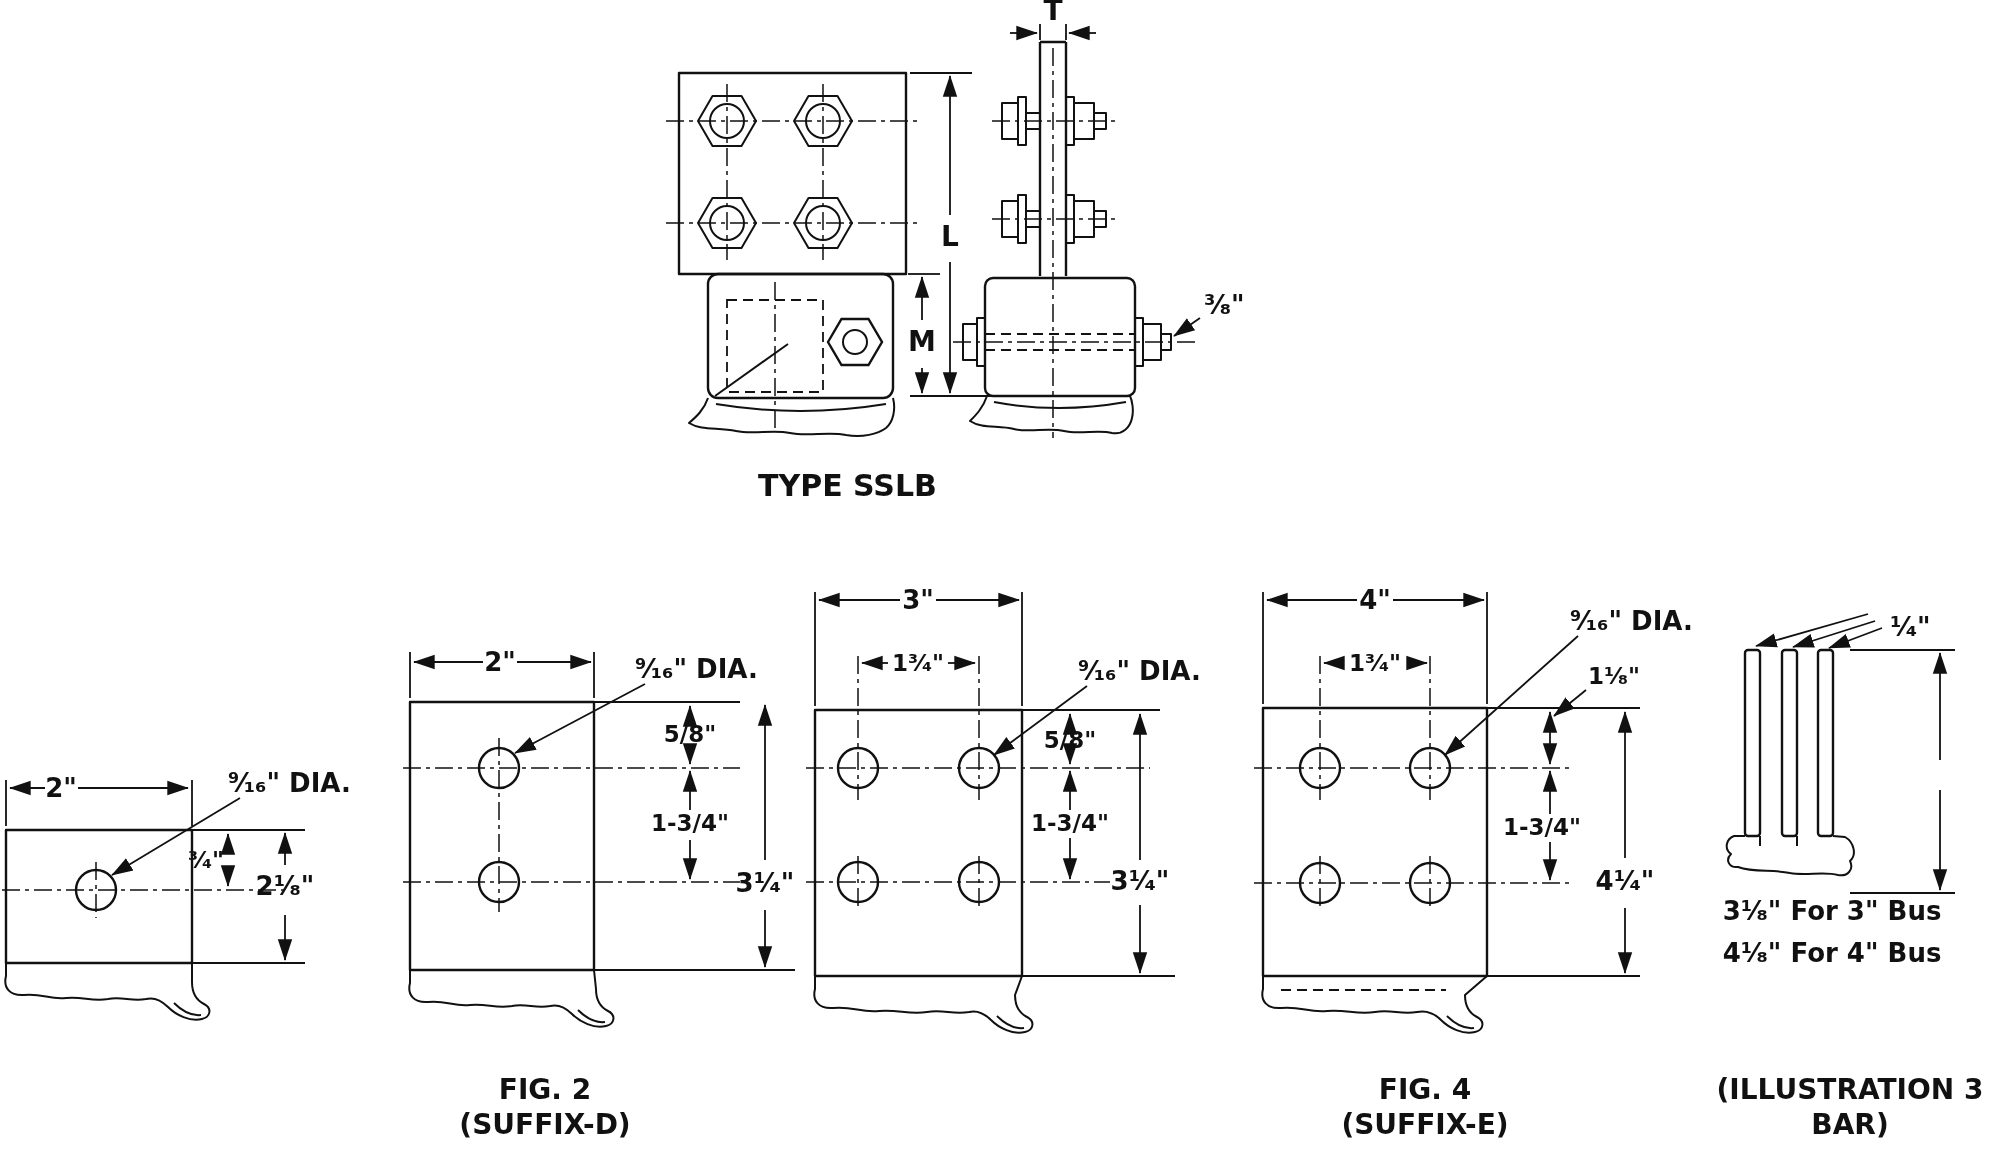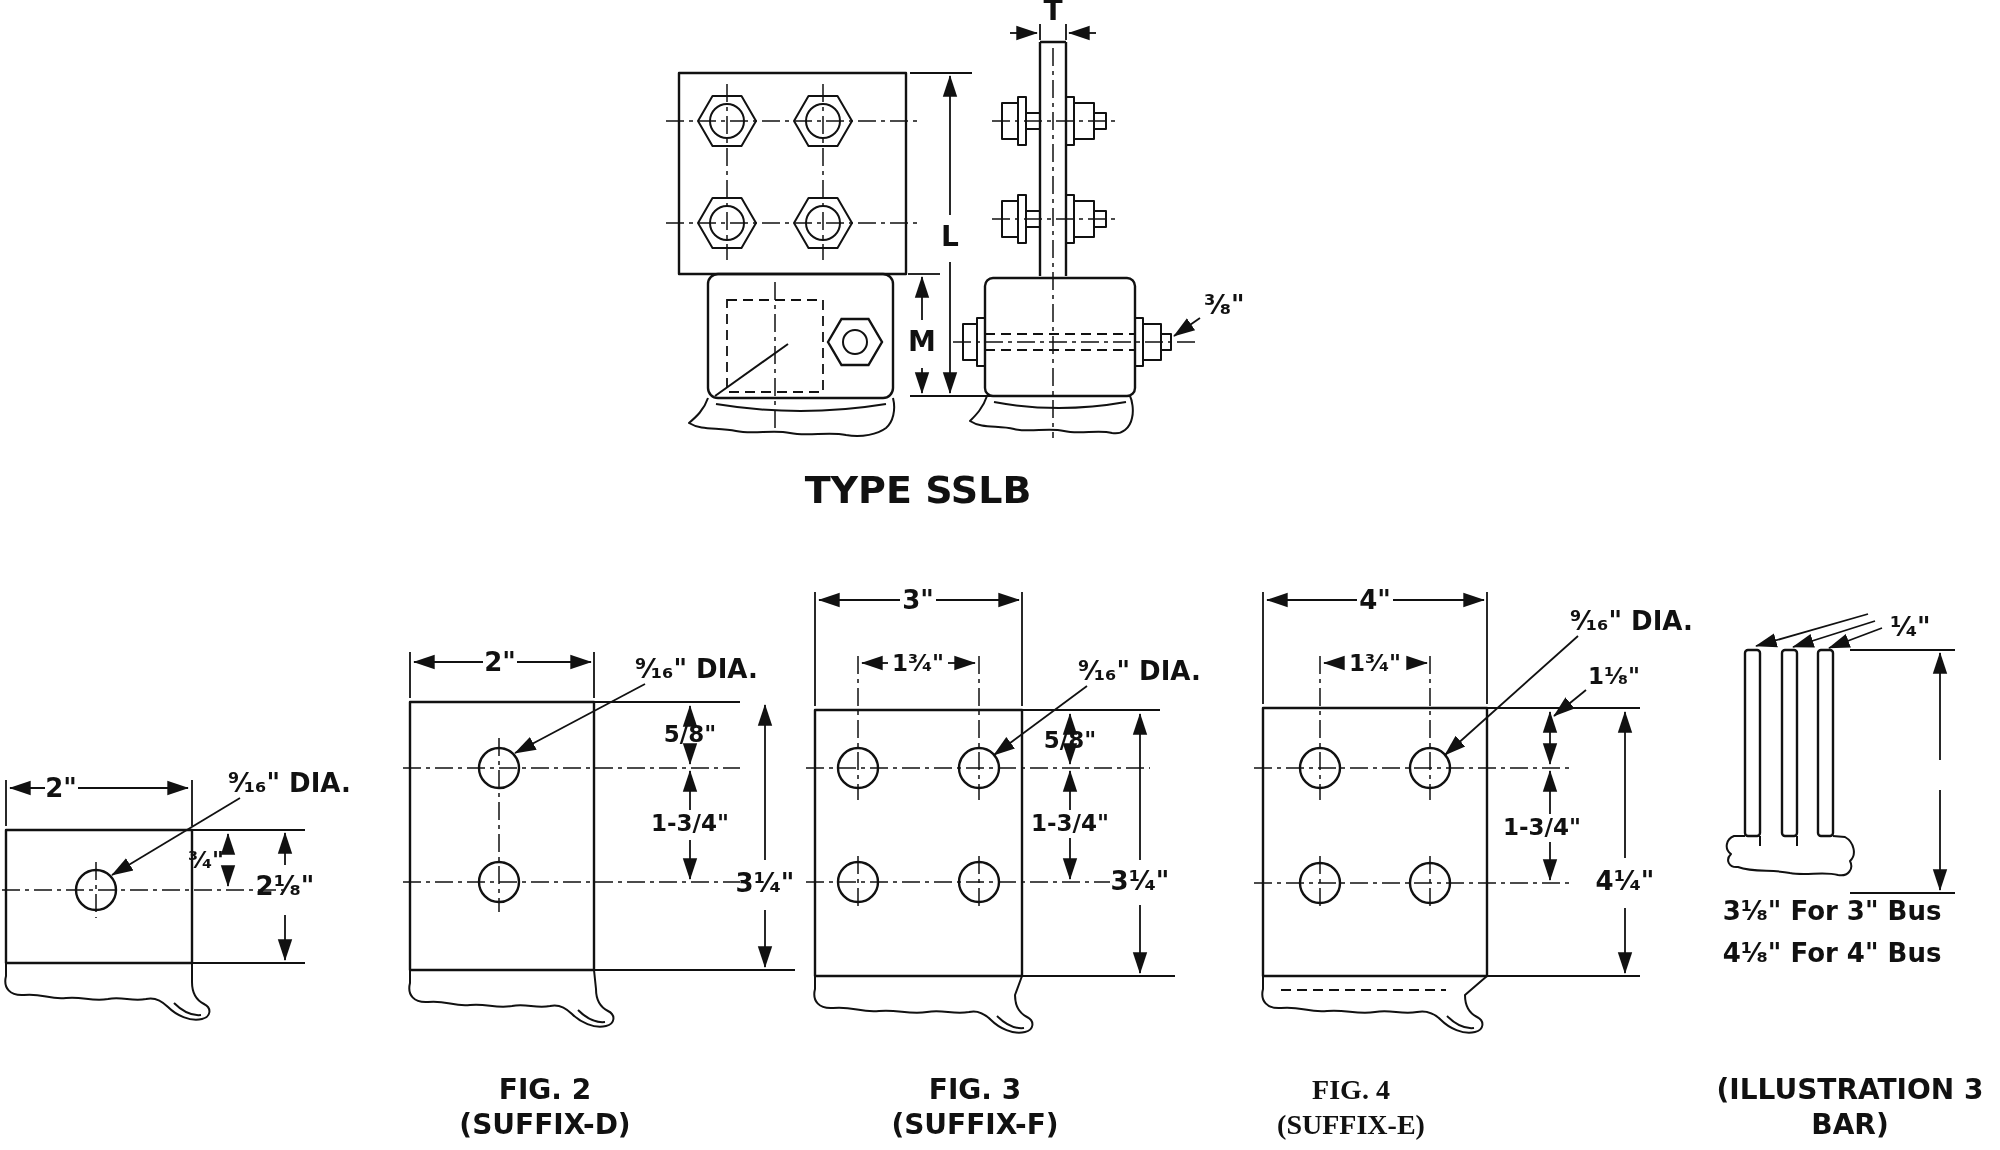--- a/index.html
+++ b/index.html
@@ -15,22 +15,22 @@
   .cl  { stroke:#111; stroke-width:1.5; fill:none; stroke-dasharray:18 5 4 5; }
   .hid { stroke:#111; stroke-width:1.8; fill:none; stroke-dasharray:10 6; }
   .fillpart { fill:#fff; stroke:#111; stroke-width:2.4; }
   text { fill:#111; font-weight:bold; font-family:"DejaVu Sans", sans-serif; } .t28 { font-size:28px; } .t26 { font-size:26px; }
   .t23 { font-size:23px; }
   .cap {
     position:absolute; text-align:center; font-weight:bold;
     font-size:28px; line-height:35px; color:#111;
   }
   .title {
-    position:absolute; text-align:center; font-weight:bold;
-    font-size:38px; color:#111;
+    position:absolute; font-weight:bold;
+    font-size:30px; color:#111;
   }
 </style>
 </head>
 <body>
 
 <div class="page">
 
   <svg style="left:660px; top:0;" width="580" height="460" viewBox="0 0 580 460">
     <defs>
       <marker id="ar0" viewBox="0 0 12 12" refX="11.5" refY="6" markerWidth="12" markerHeight="12" orient="auto">
@@ -391,25 +391,21 @@
       <line class="dim" x1="240" y1="200" x2="240" y2="300" marker-end="url(#ar5)"></line>
     </g>
     <text class="t26" x="132" y="330" text-anchor="middle">3¹⁄₈" For 3" Bus</text>
     <text class="t26" x="132" y="372" text-anchor="middle">4¹⁄₈" For 4" Bus</text>
   </svg>
 
   <div class="cap" style="left:415px; top:1072px; width:260px;">
     <div>FIG. 2</div>
     <div>(SUFFIX-D)</div>
   </div>
-  <div class="cap" style="left:845px; top:1072px; width:260px;">
-    <div>FIG. 3</div>
-    <div>(SUFFIX-F)</div>
-  </div>
-  <div class="cap" style="left:1221px; top:1072px; width:260px;font-family:Liberation Serif, serif;">
+  <div class="cap" style="left:1295px; top:1072px; width:260px;">
     <div>FIG. 4</div>
     <div>(SUFFIX-E)</div>
   </div>
   <div class="cap" style="left:1700px; top:1072px; width:300px;">
     <div>(ILLUSTRATION 3 BAR)</div>
   </div>
 
 </div>
 
 </body></html>

